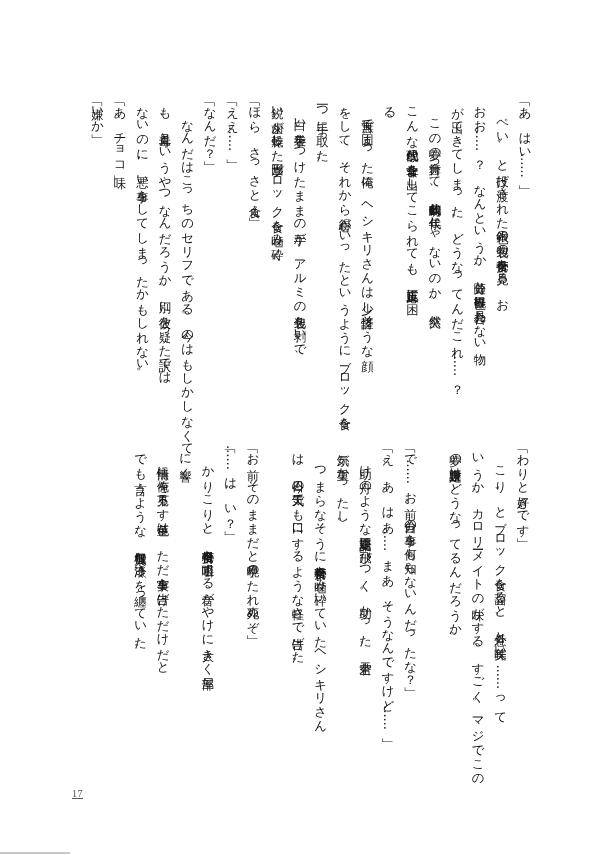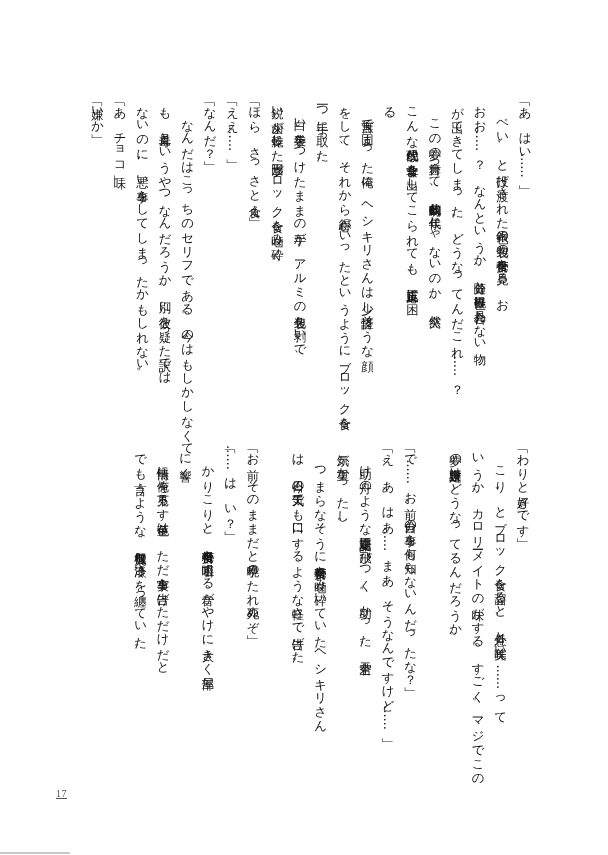--- a/index.html
+++ b/index.html
@@ -42,21 +42,21 @@
     .line {
       width: 22.5px;
       height: 322px;
       white-space: nowrap;
       overflow: visible;
       margin: 0;
       padding: 0;
     }
     .page-number {
       position: absolute;
-      left: 56px;
+      left: 72px;
       top: 788px;
       font-size: 10px;
       color: #555555;
       font-family: "Liberation Serif", serif;
       letter-spacing: 0.5px;
       text-decoration: underline;
     }
     .edge-line {
       position: absolute;
       left: 0;

